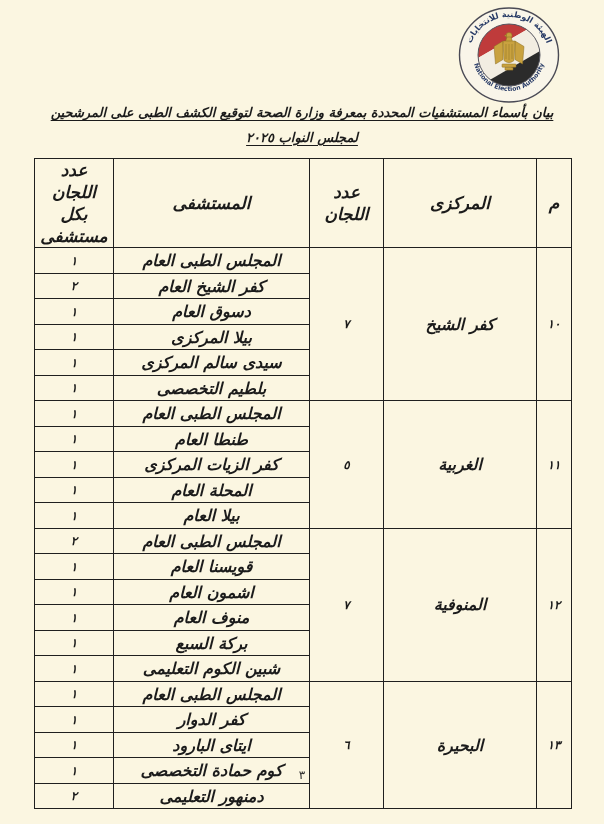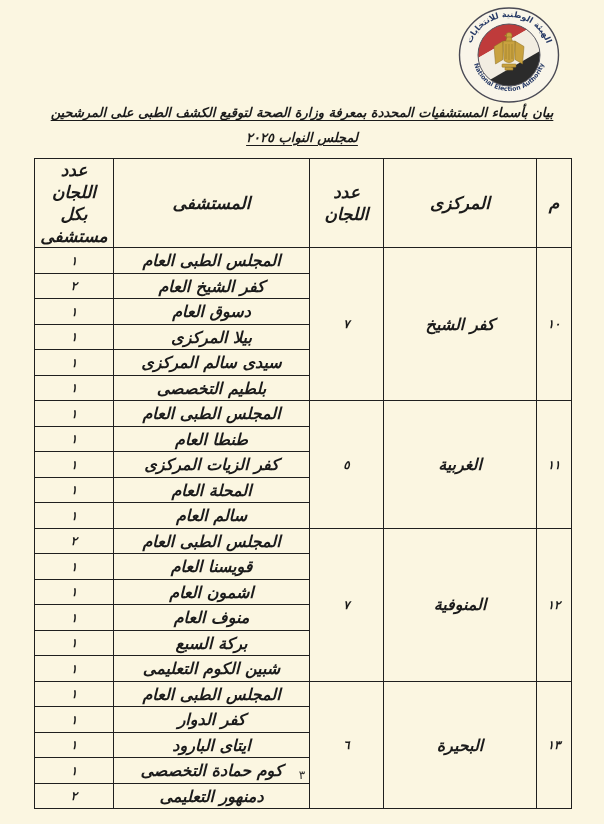--- a/index.html
+++ b/index.html
@@ -140,21 +140,21 @@
           </tr>
           <tr>
             <td class="hospital-name">كفر الزيات المركزى</td>
             <td class="count">١</td>
           </tr>
           <tr>
             <td class="hospital-name">المحلة العام</td>
             <td class="count">١</td>
           </tr>
           <tr>
-            <td class="hospital-name">سالم العام</td>
+            <td class="hospital-name">بيلا العام</td>
             <td class="count">١</td>
           </tr>
           <tr>
             <td class="idx" rowspan="6">١٢</td>
             <td class="directorate" rowspan="6">المنوفية</td>
             <td class="count" rowspan="6">٧</td>
             <td class="hospital-name">المجلس الطبى العام</td>
             <td class="count">٢</td>
           </tr>
           <tr>

